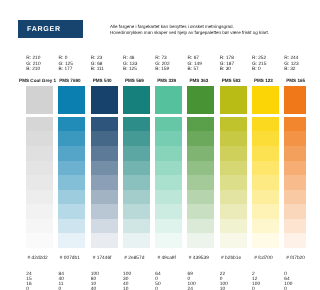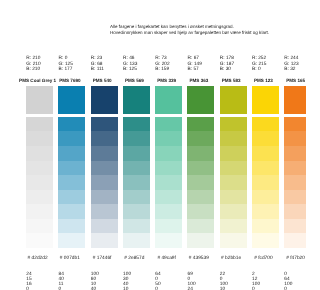--- a/index.html
+++ b/index.html
@@ -26,20 +26,23 @@
   .hex{position:absolute;top:256.2px;left:-23.4px;width:70px;text-align:center;
        font-size:4.8px;line-height:5px;color:#1c1c1c;white-space:nowrap;}
   .cmyk{position:absolute;top:273.2px;left:0.3px;}
   .cmyk div{font-size:4.8px;line-height:4.9px;color:#1c1c1c;white-space:nowrap;}
 </style>
 </head>
 <body>
 
 <div class="page">
 
+  <div class="badge" style="background: rgb(23, 68, 111);">
+    <span class="badge-text">FARGER</span>
+  </div>
 
   <div class="intro">
     <div>Alle fargene i fargekartet kan benyttes i ønsket metningsgrad.</div>
     <div>Hovedinnrykken man skaper ved hjelp av fargepaletten bør være friskt og klart.</div>
   </div>
 
   <div class="grid">
       <div class="col" style="left: 26px;">
         <div class="rgb">
           <div class="">R: 210</div>

